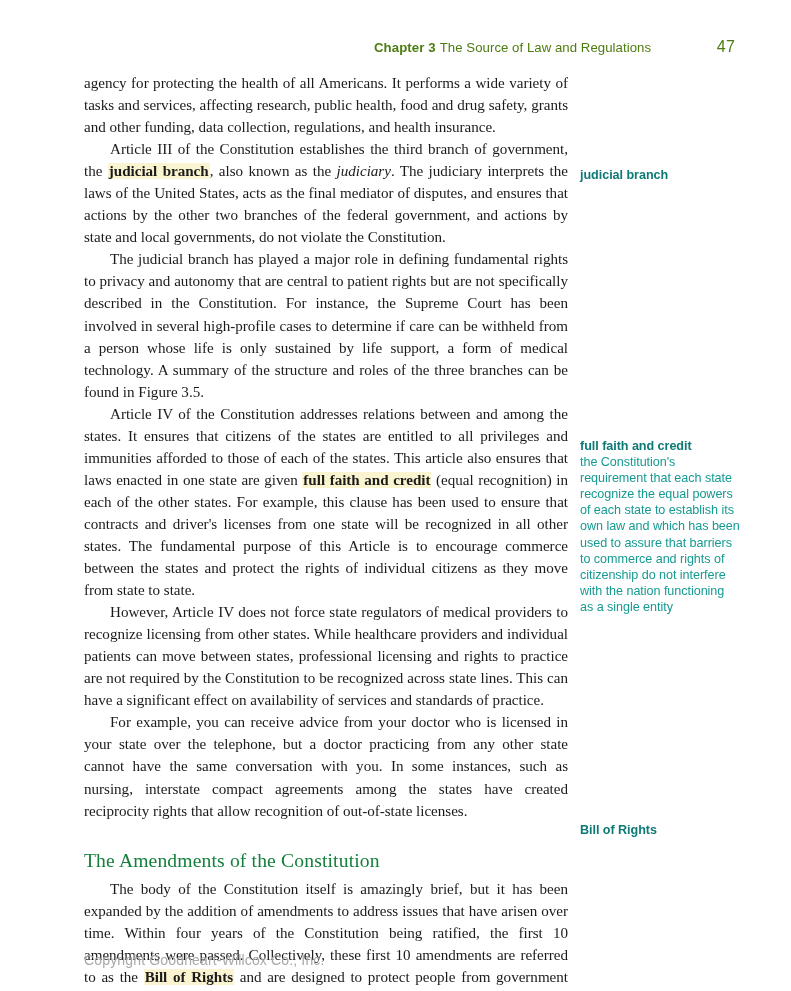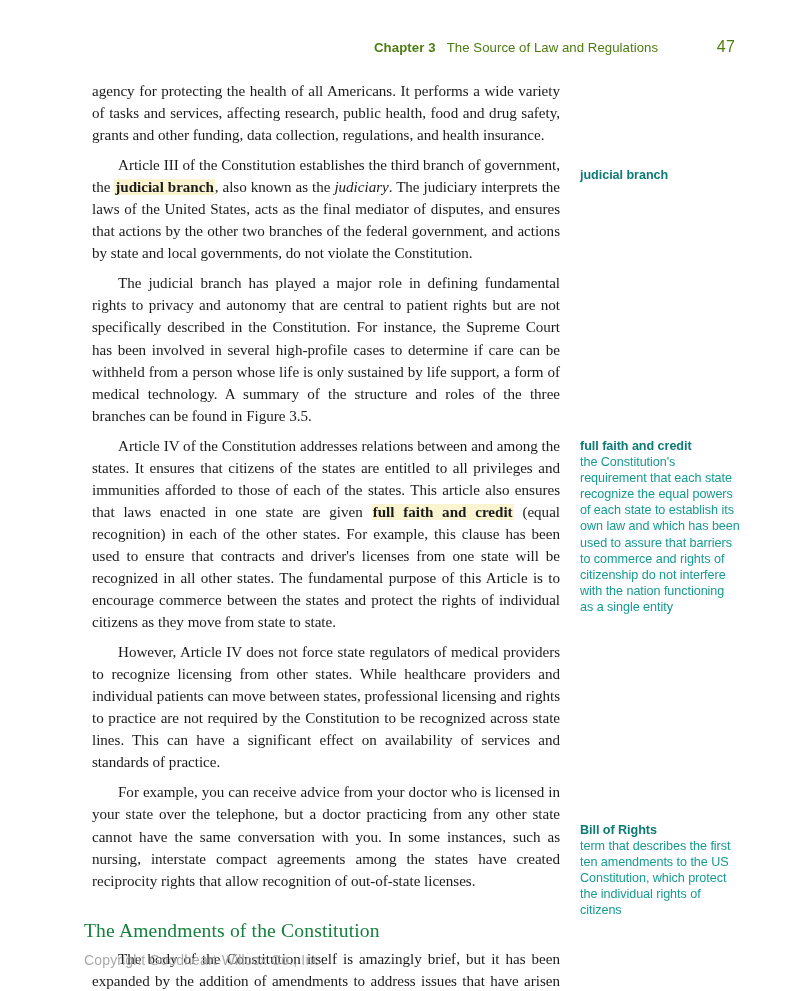--- a/index.html
+++ b/index.html
@@ -30,21 +30,21 @@
     display: flex;
     align-items: baseline;
   }
   .rh-spacer { flex: 0 0 290px; }
   .rh-chapter {
     font-weight: bold;
     letter-spacing: .1px;
     white-space: nowrap;
   }
   .rh-title {
-    margin-left: 11px;
+    margin-left: 4px;
     white-space: nowrap;
     letter-spacing: .05px;
   }
   .rh-page {
     margin-left: auto;
     font-size: 16px;
     letter-spacing: .2px;
   }
 
   
@@ -54,21 +54,21 @@
     top: 72px;
     width: 652px;
   }
 
   .maincol {
     width: 484px;
     float: left;
   }
 
   p.body {
-    margin: 8px;
+    margin: 0;
     font-size: 15.1px;
     line-height: 22.05px;
     text-align: justify;
     text-justify: inter-word;
     hyphens: manual;
     letter-spacing: -0.02px;
   }
   p.body + p.body { text-indent: 26px; }
 
   .hl {
@@ -148,17 +148,16 @@
 <div id="glossary-host">
     <div class="gloss" style="left: 580px; top: 167px;">
       <span class="term">judicial branch</span>
     </div>
     <div class="gloss" style="left: 580px; top: 438px;">
       <span class="term">full faith and credit</span>
       <span class="def">the Constitution's requirement that each state recognize the equal powers of each state to establish its own law and which has been used to assure that barriers to commerce and rights of citizenship do not interfere with the nation functioning as a single entity</span>
     </div>
     <div class="gloss" style="left: 580px; top: 822px;">
       <span class="term">Bill of Rights</span>
-      <span class="def">term that describes the first ten amendments to the US Constitution, which protect the individual rights of citizens</span>
     </div>
   </div>
 
 <div class="copyright">Copyright Goodheart-Willcox Co., Inc.</div>
 
 </body></html>

